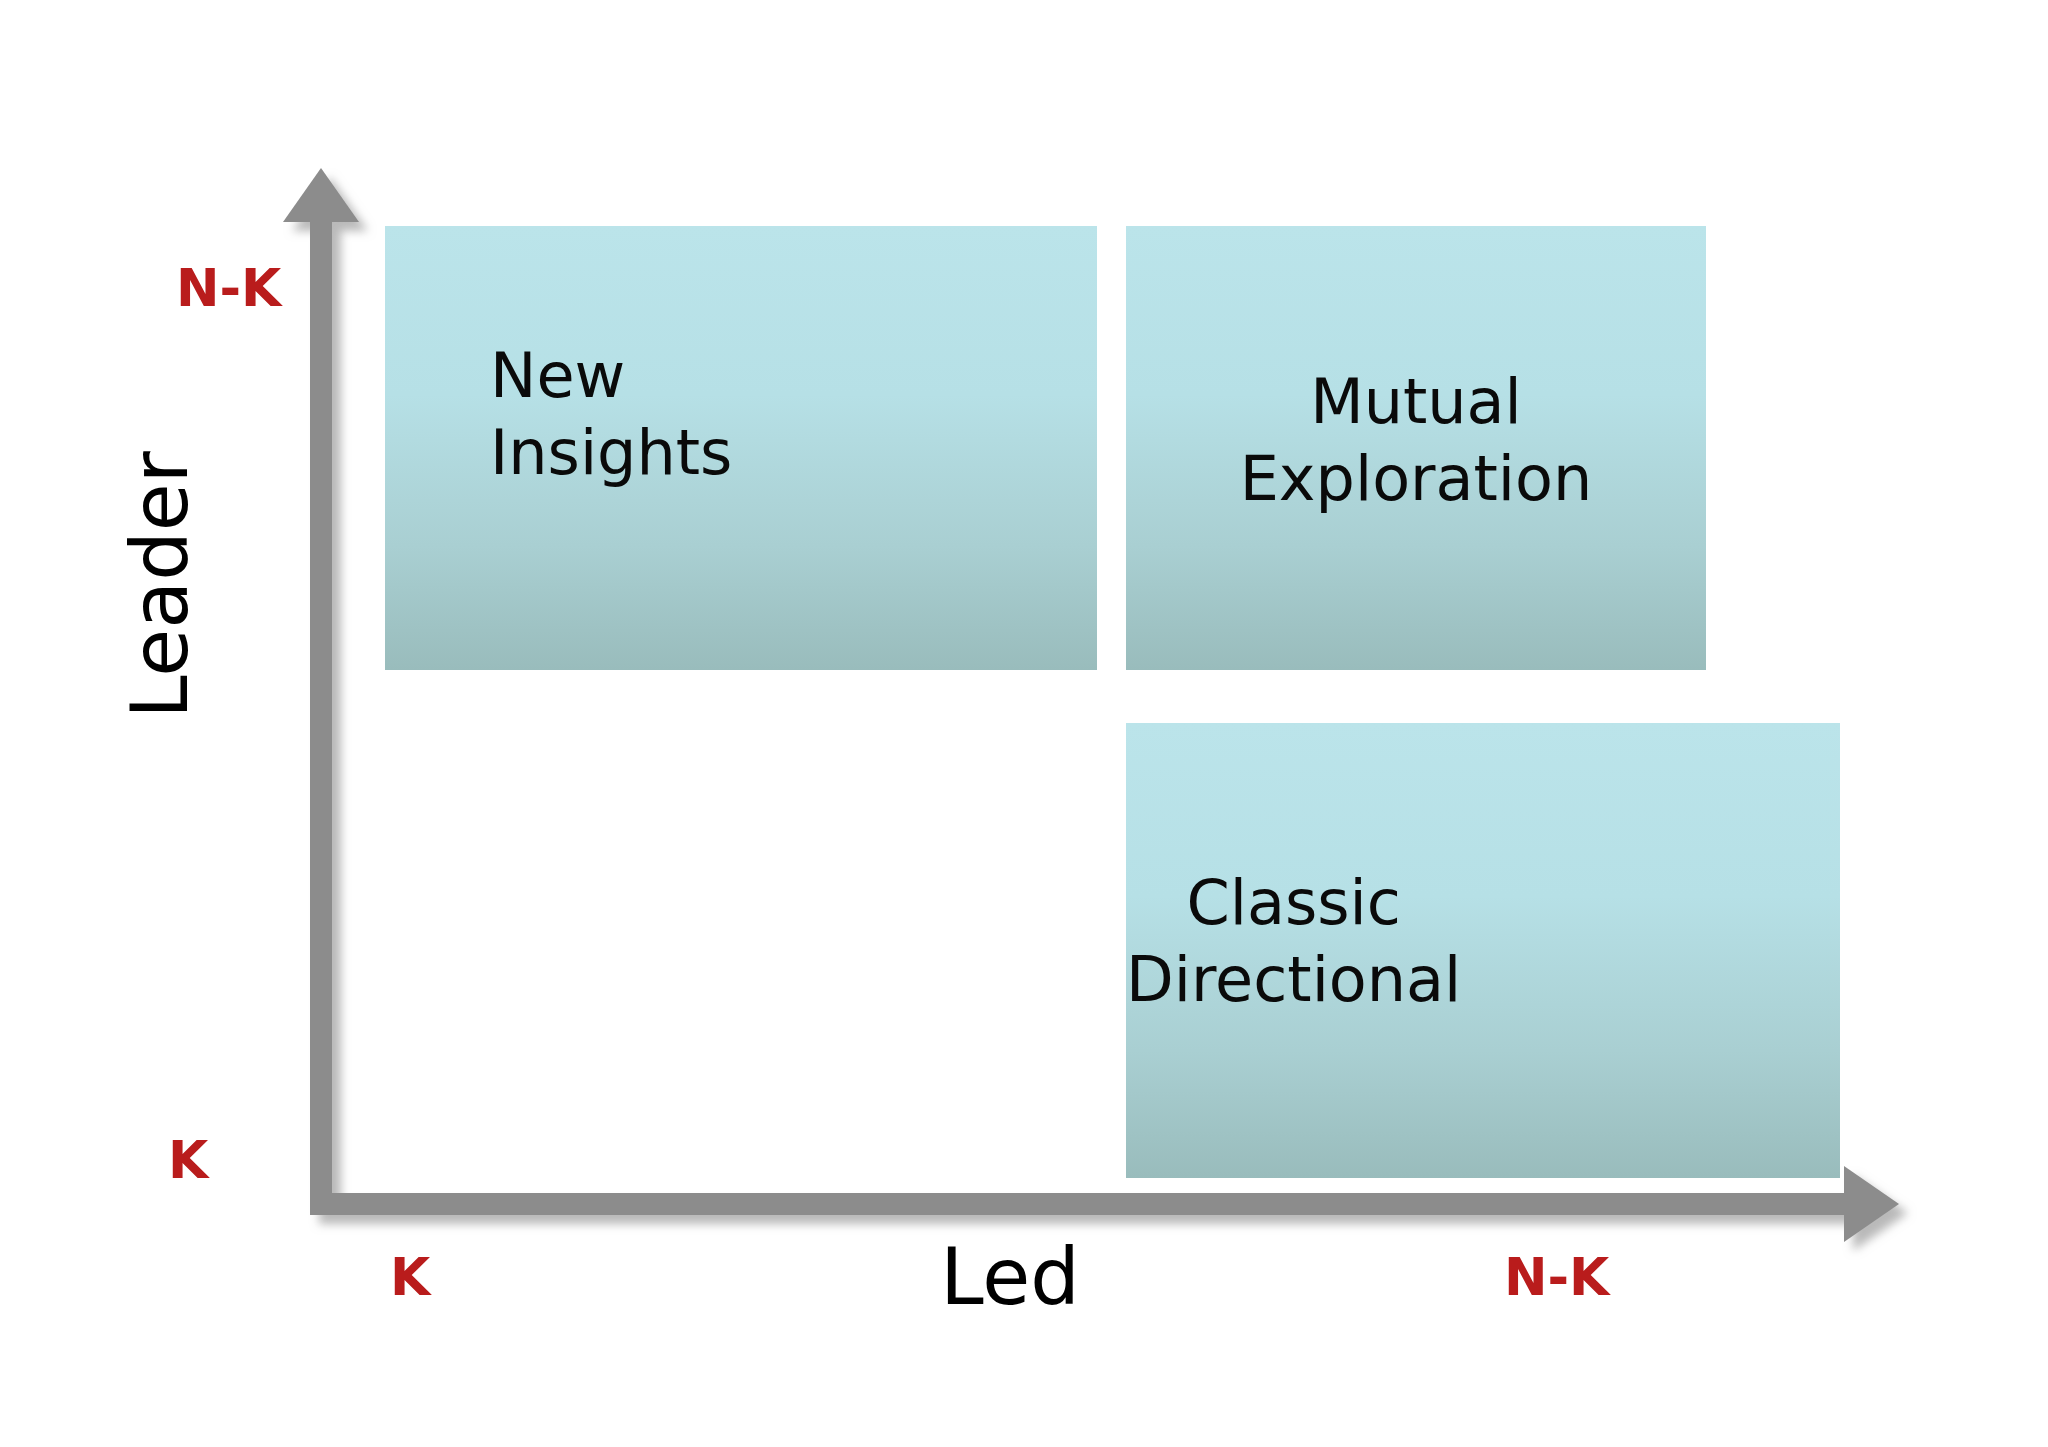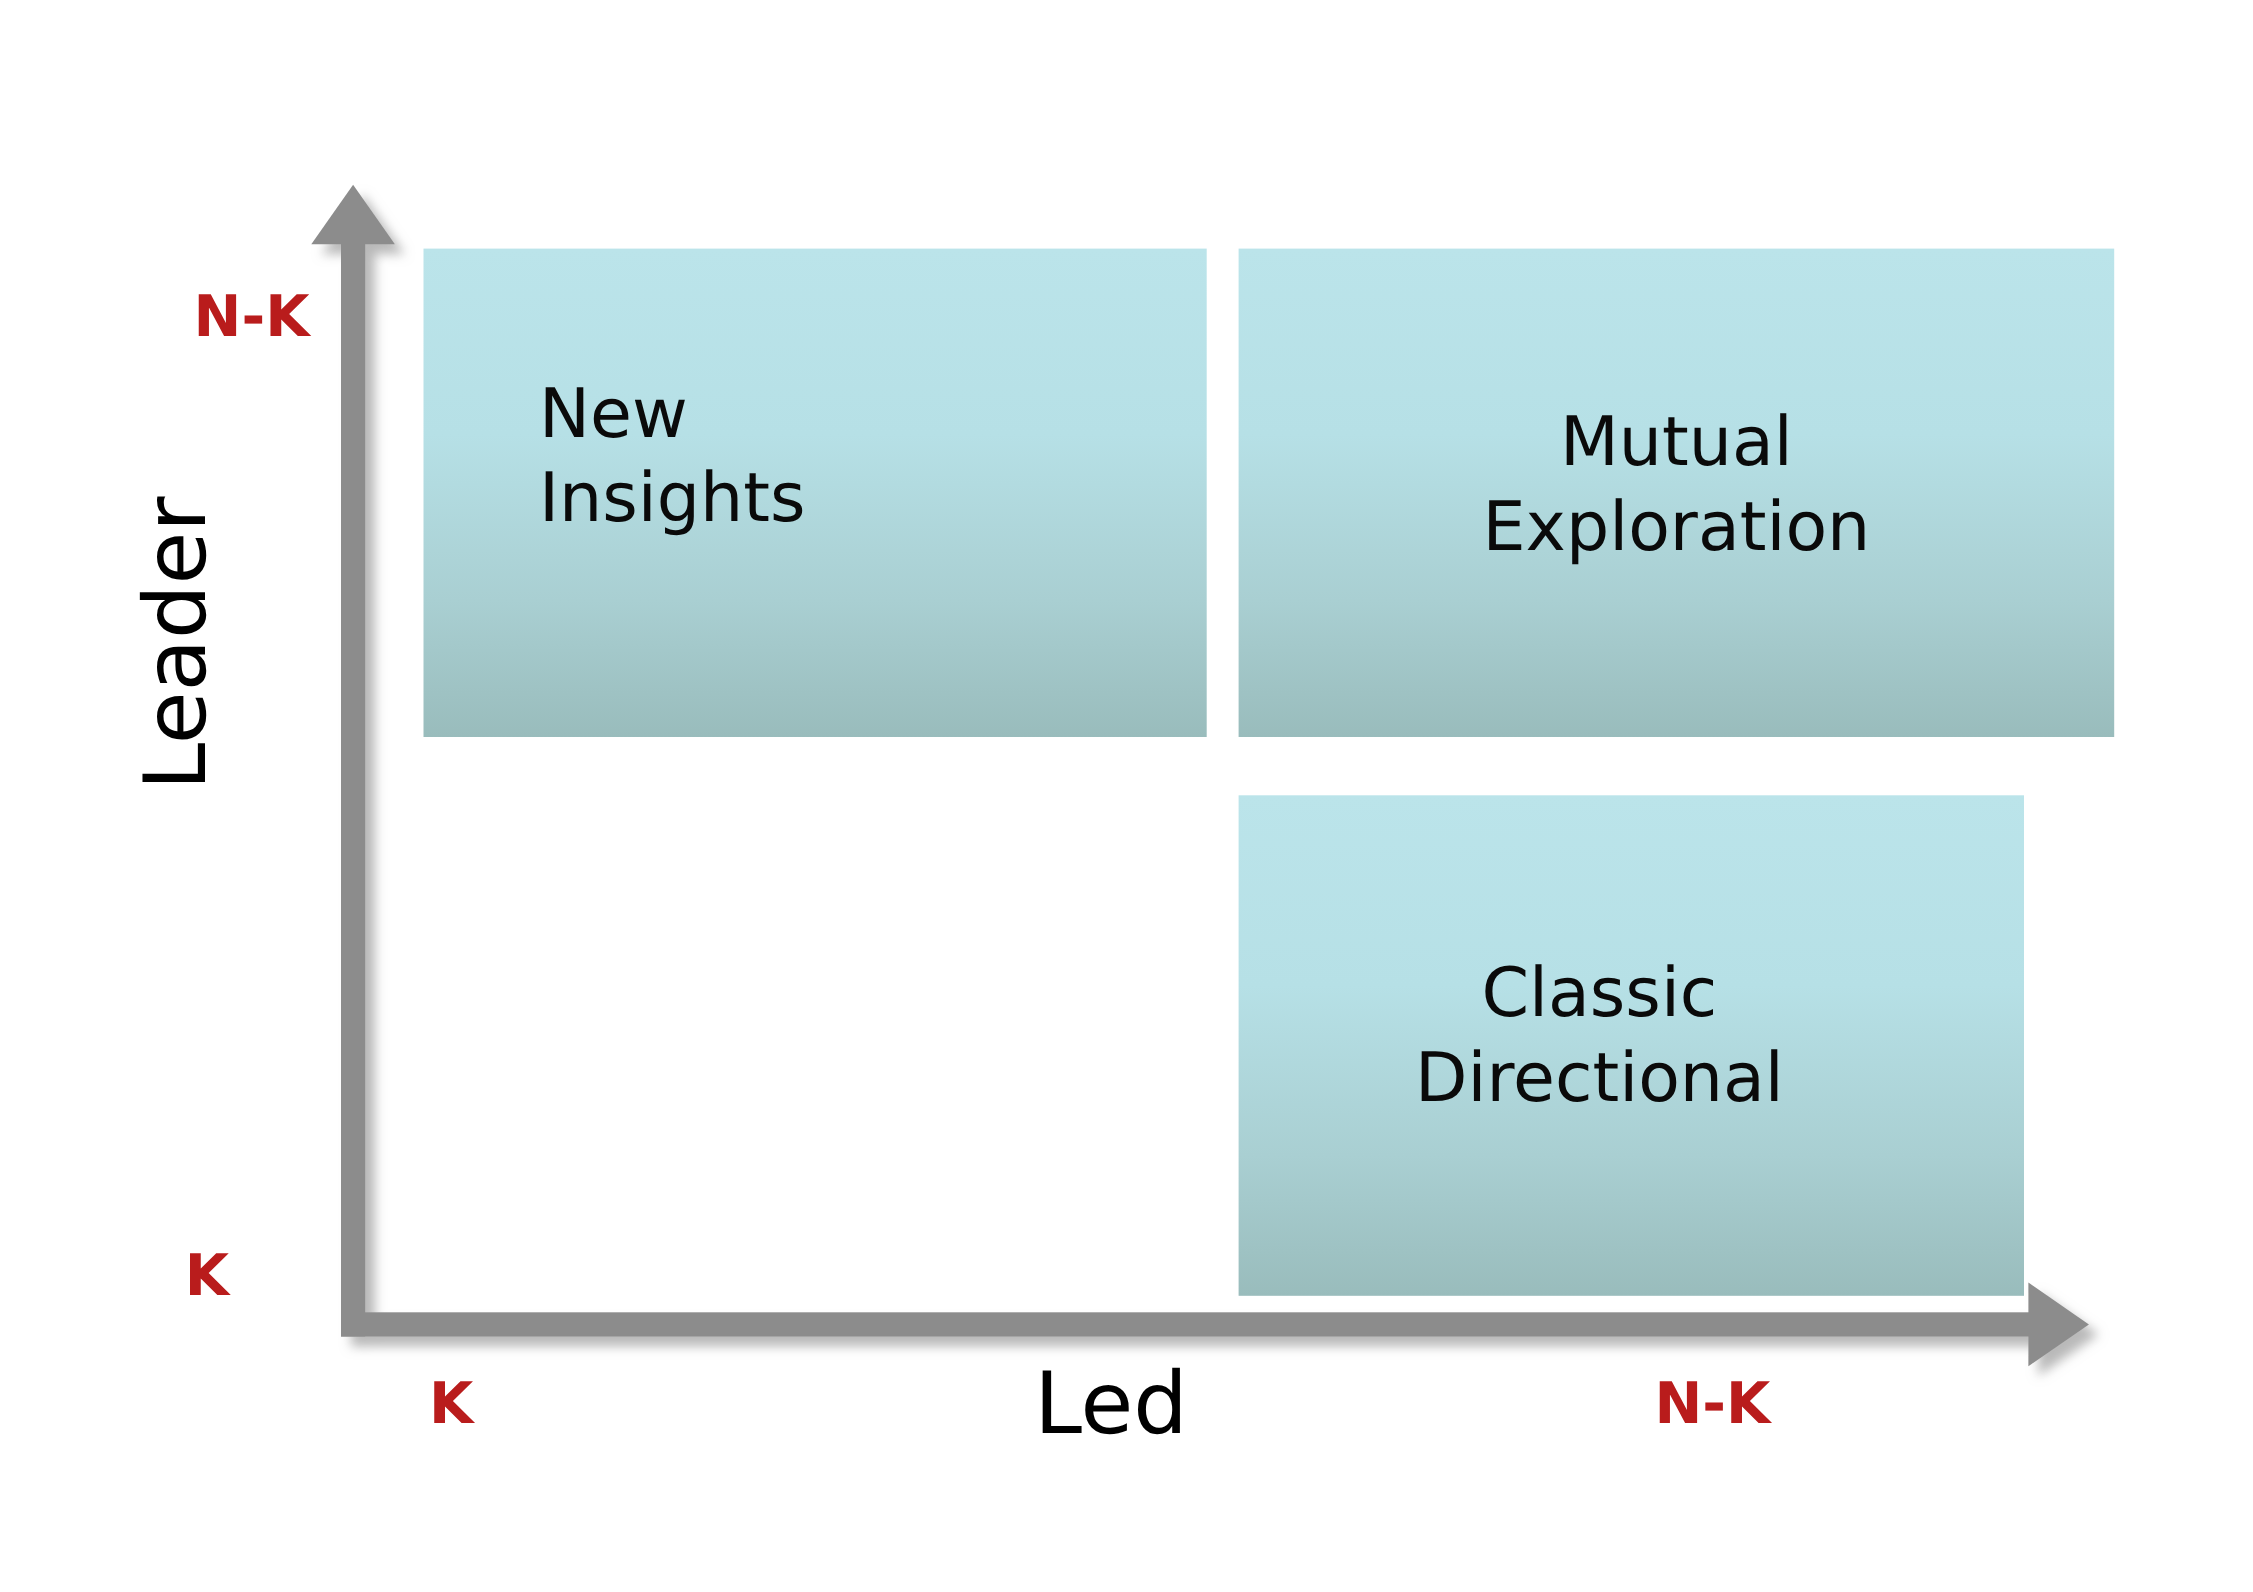--- a/index.html
+++ b/index.html
@@ -51,32 +51,32 @@
     width: 712px;
     height: 444px;
     justify-content: flex-start;
     align-items: flex-start;
     padding-top: 112px;
     padding-left: 105px;
   }
   #quad-mutual-exploration {
     left: 1126px;
     top: 226px;
-    width: 796px;
+    width: 580px;
     height: 444px;
     justify-content: center;
     align-items: flex-start;
     padding-top: 138px;
   }
   #quad-classic-directional {
     left: 1126px;
     top: 723px;
     width: 714px;
     height: 455px;
-    justify-content: center;
+    justify-content: flex-start;
     align-items: flex-start;
     padding-top: 142px;
     padding-right: 58px;
   }
   #quad-mutual-exploration .quad-label,
   #quad-classic-directional .quad-label {
     text-align: center;
   }
 
   

